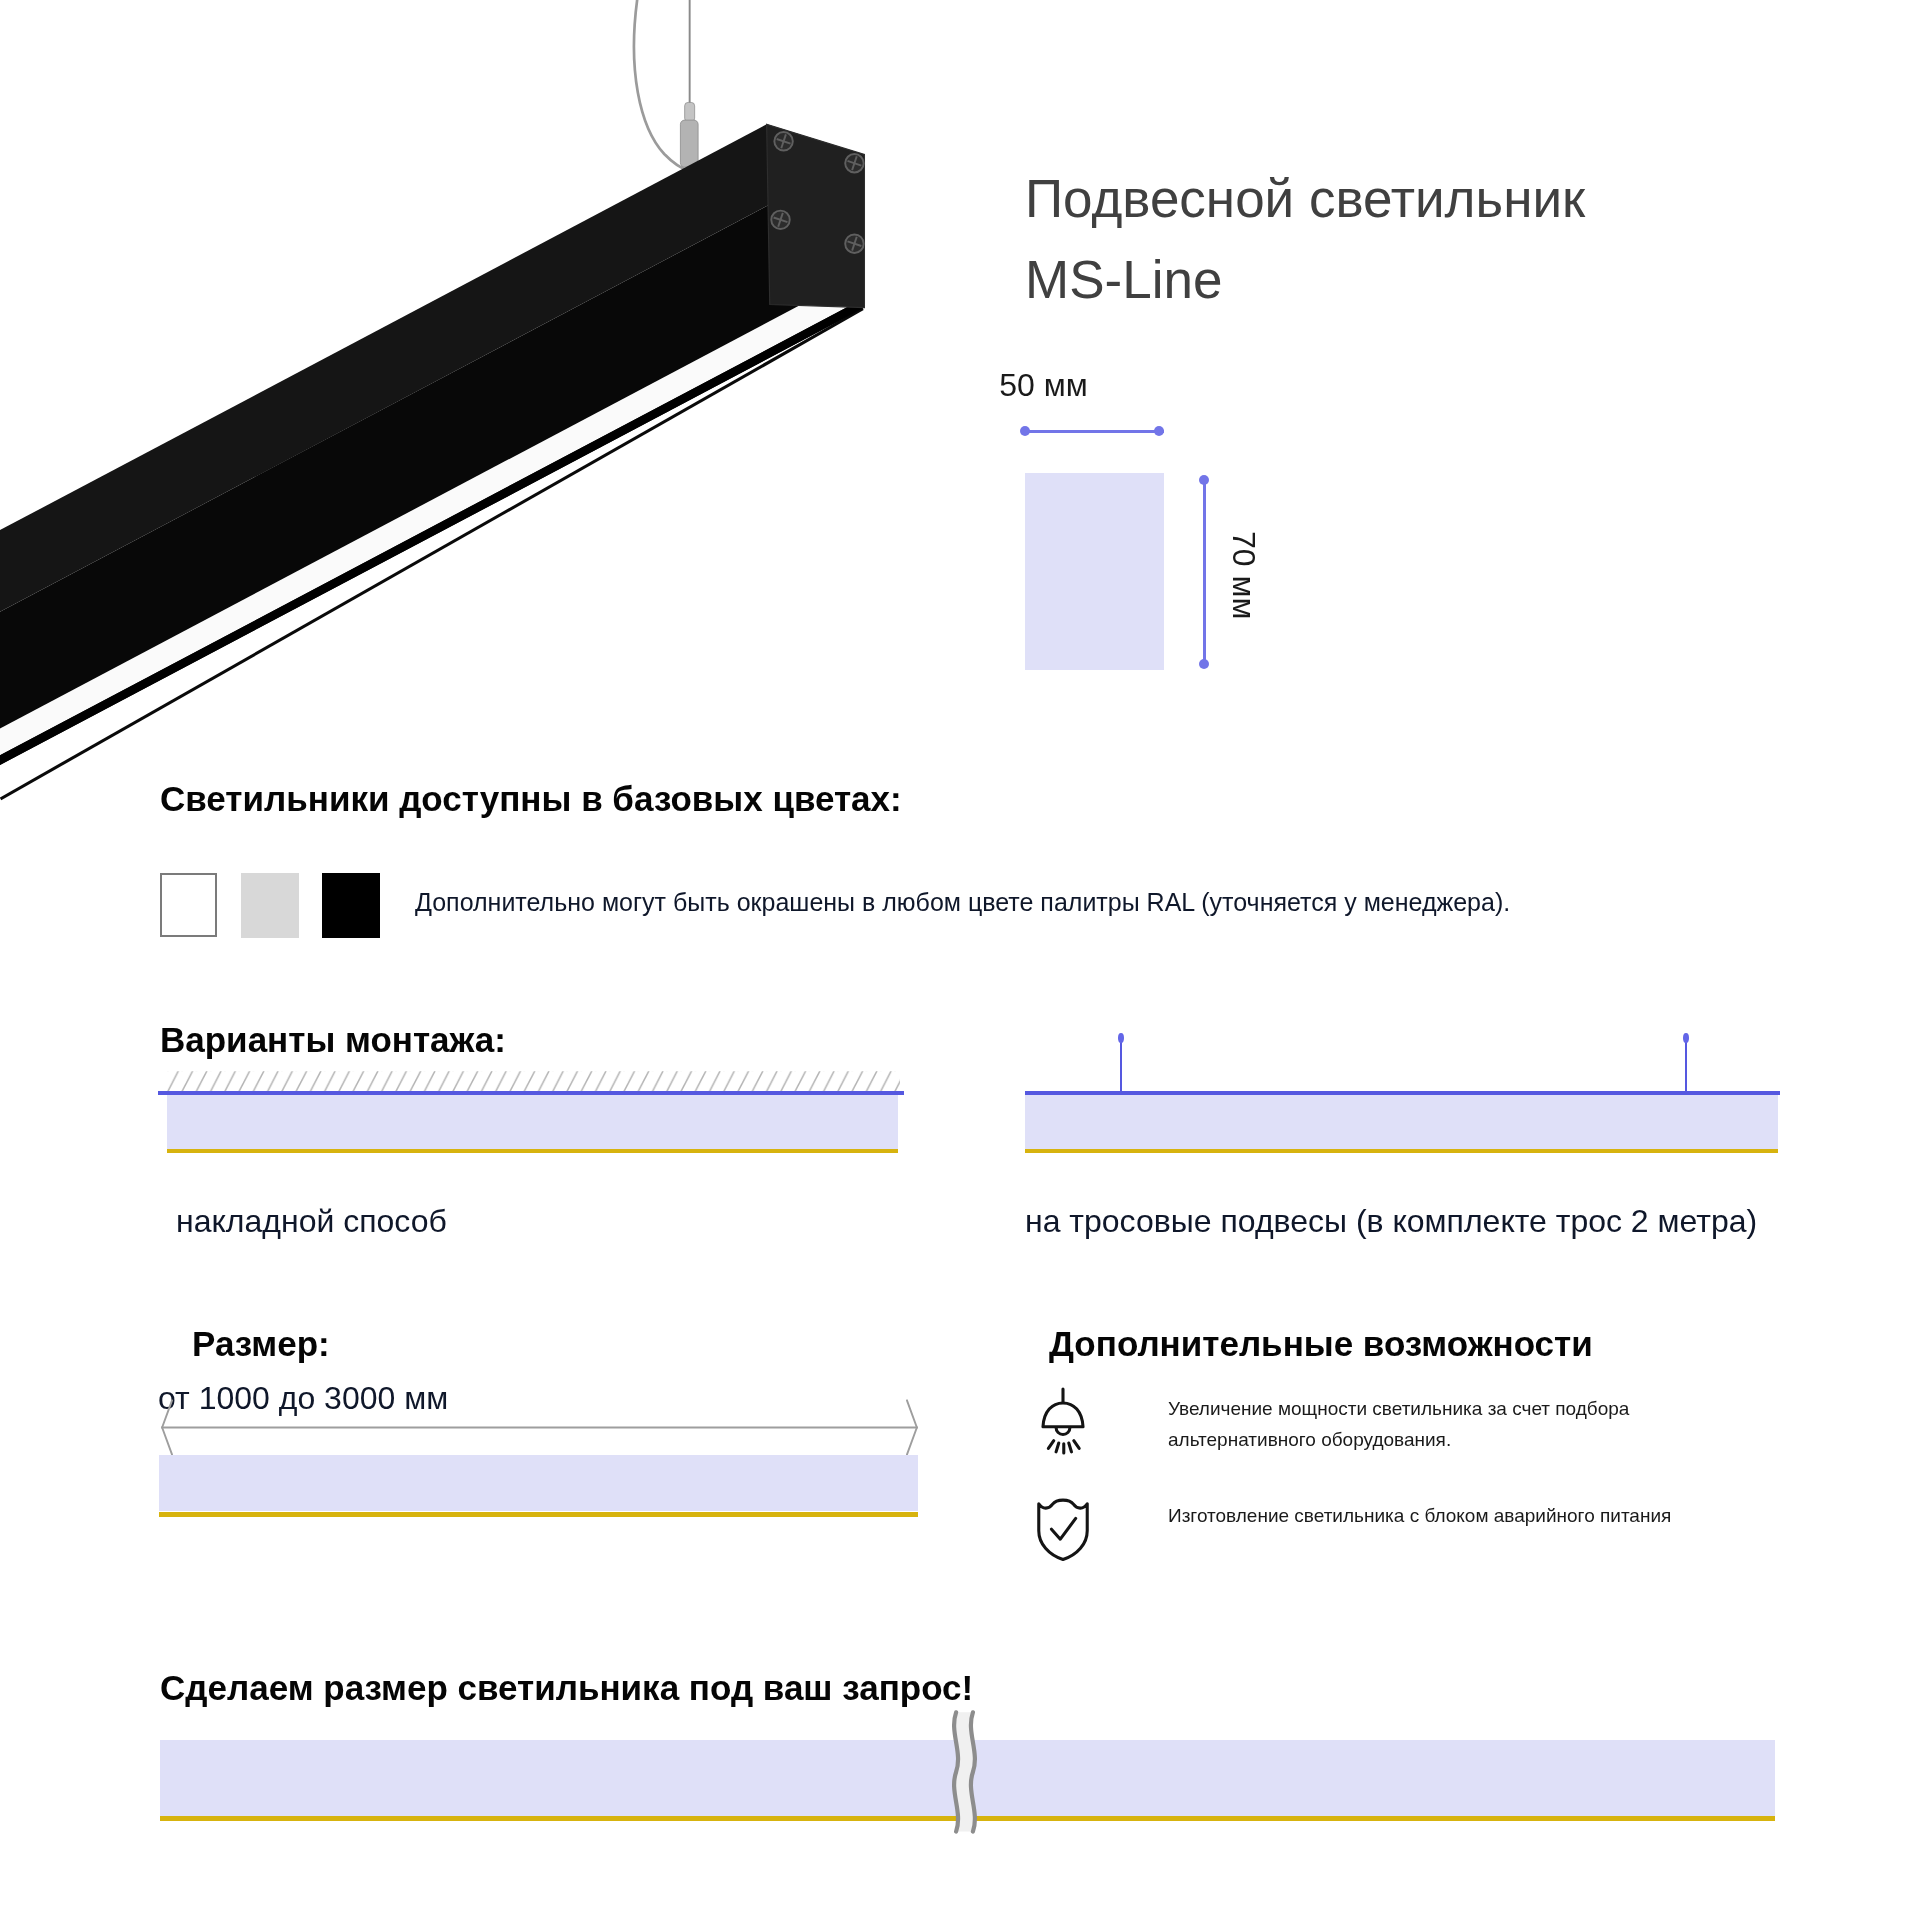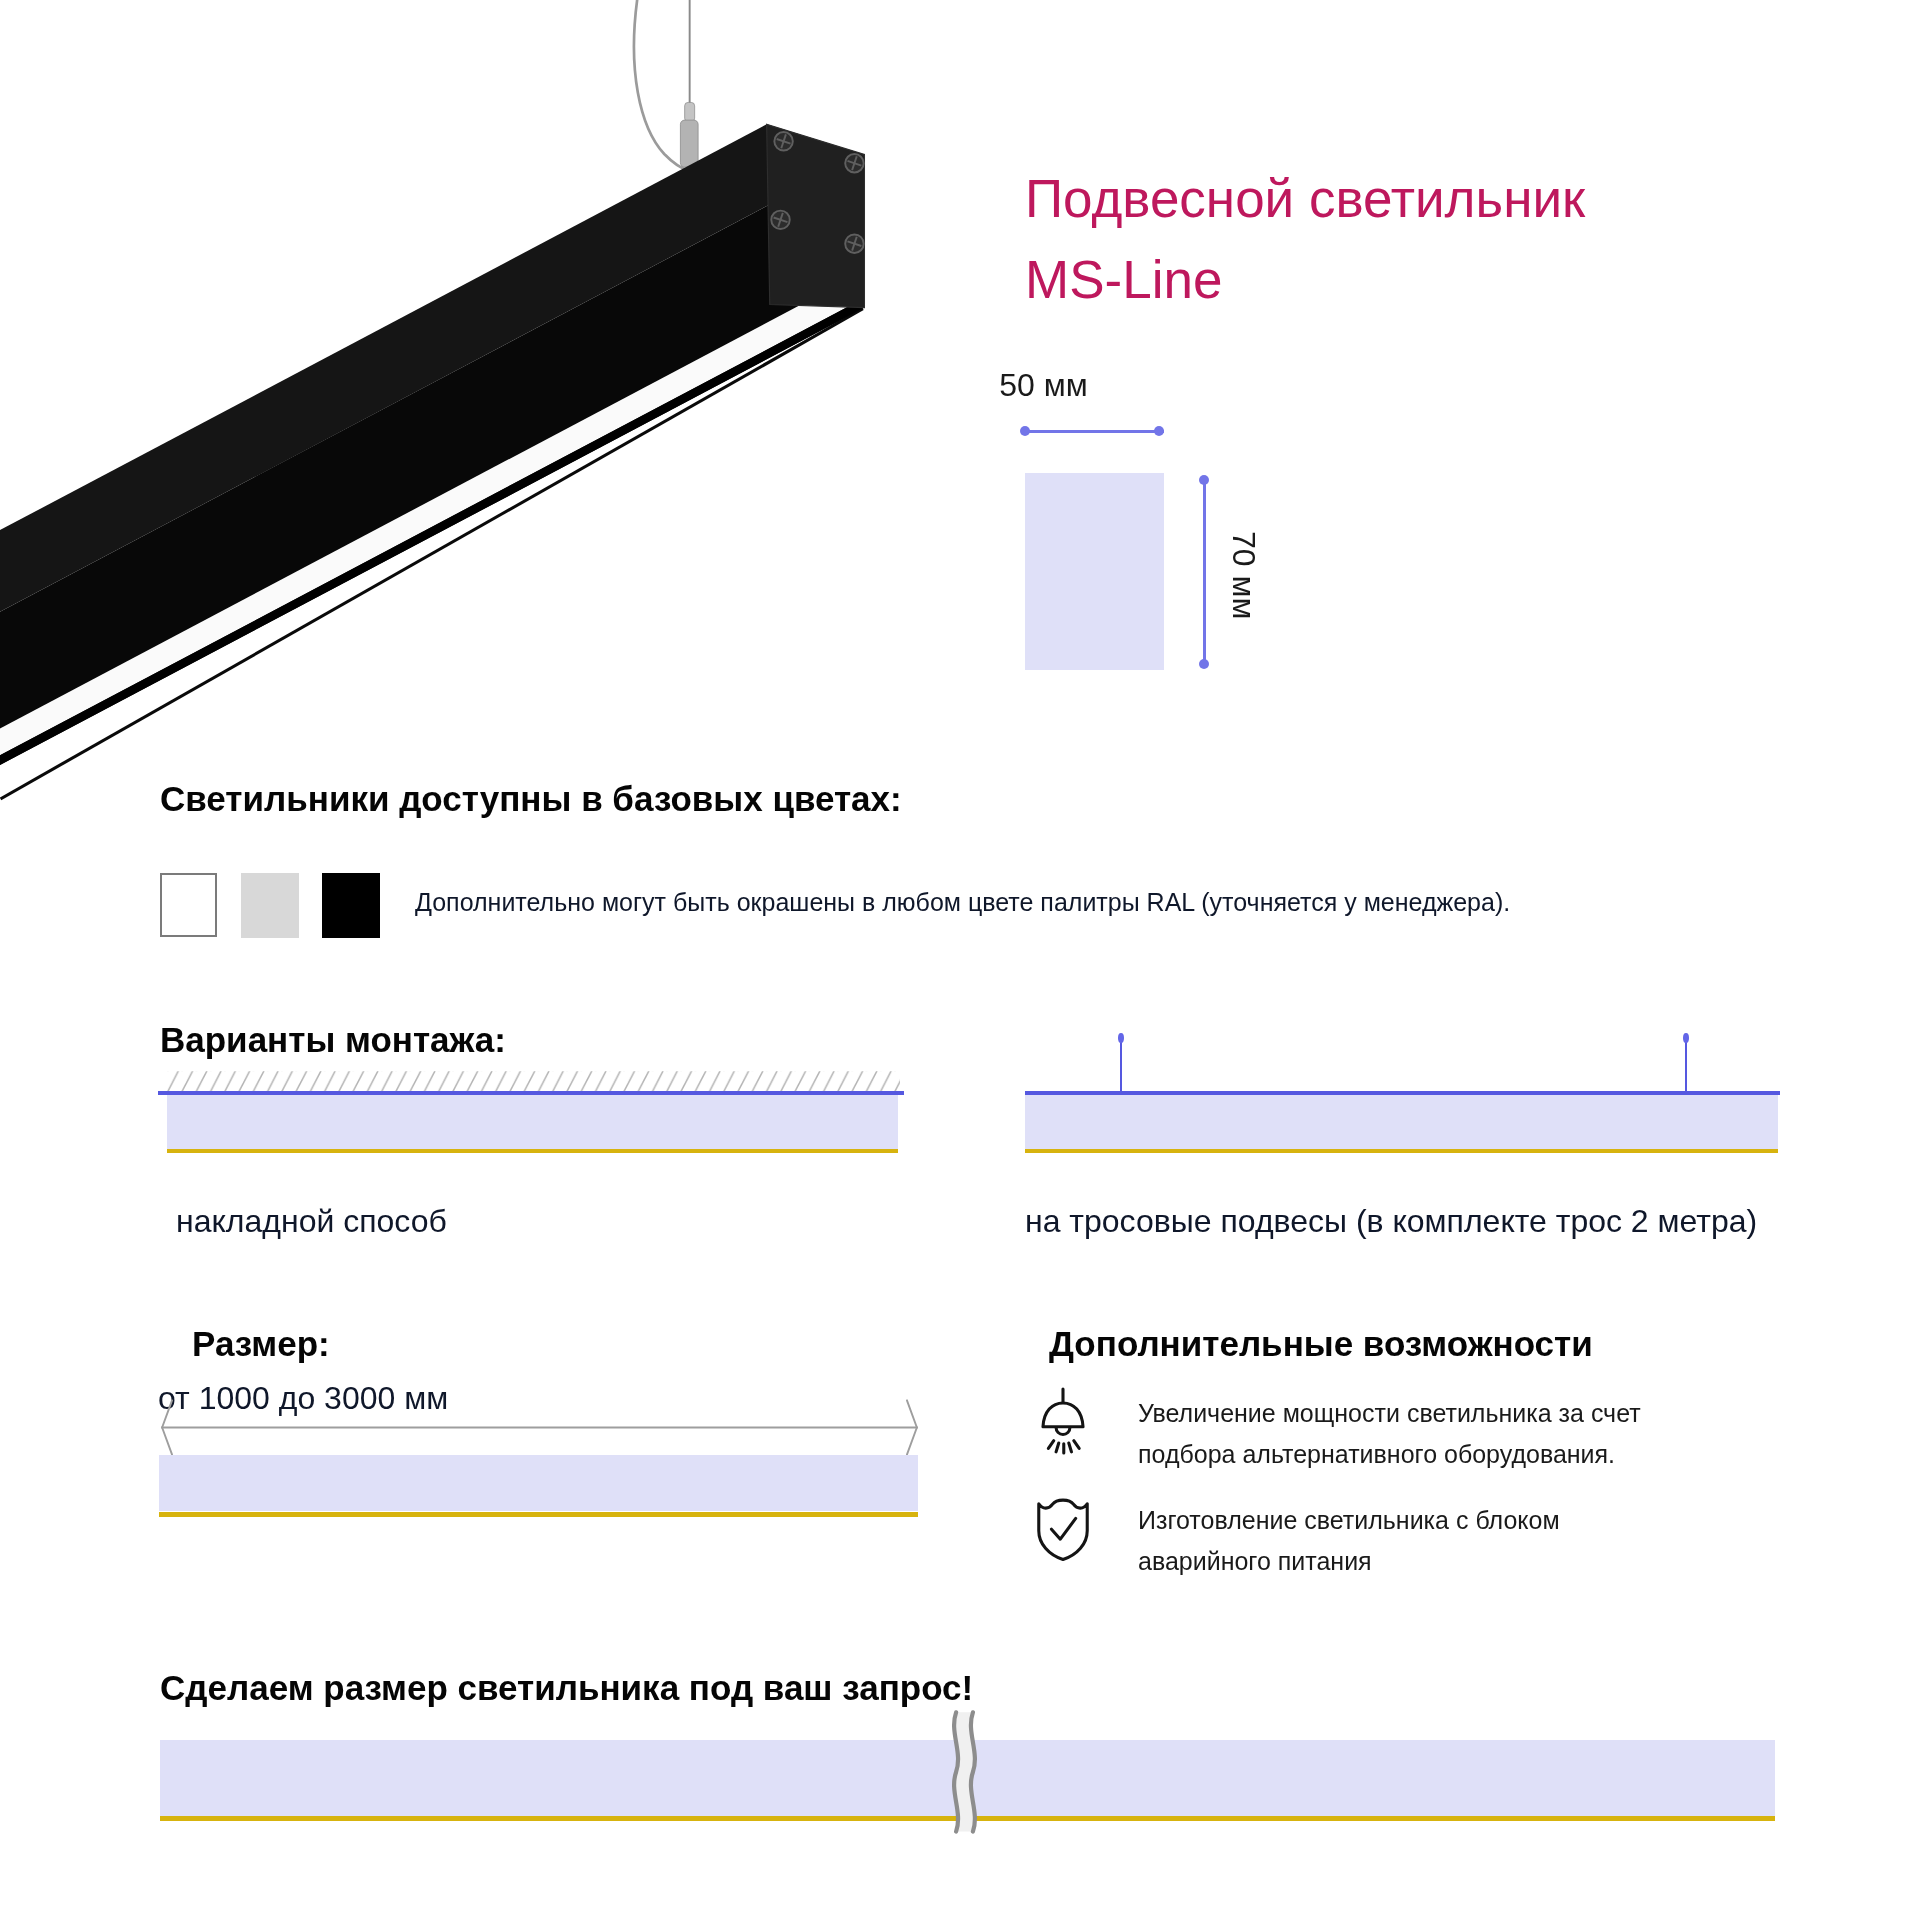--- a/index.html
+++ b/index.html
@@ -1,21 +1,21 @@
 <!DOCTYPE html>
 <html style="font-size:6.2px"><head>
 <meta charset="utf-8">
 <style>
   html,body{margin:0;padding:0;background:#ffffff;}
   .canvas{position:relative;width:1926px;height:1926px;background:#ffffff;overflow:hidden;
           font-family:"Liberation Sans","DejaVu Sans",sans-serif;color:#1a1a1a;}
   .abs{position:absolute;}
 
   
-  .page-title{left:1025px;top:159px;font-size:53px;line-height:1.52;font-weight:400;color:#be185d;white-space:nowrap;}
+  .page-title{left:1025px;top:159px;font-size:53px;line-height:1.52;font-weight:400;color:#404040;white-space:nowrap;}
   .sec-head{font-size:35px;font-weight:700;color:#050505;white-space:nowrap;}
   .muted{color:#0f172a;}
   .note-text{left:415px;top:888px;font-size:25px;white-space:nowrap;}
   .cap{font-size:32px;white-space:nowrap;}
   .dim-label{font-size:32px;color:#1a1a1a;}
 
   
   .dim-w-label{left:974px;top:367px;width:139px;text-align:center;}
   .mline-h{left:1025px;top:430px;width:139px;height:2.7px;background:#7275e8;}
   .mdot{width:10.4px;height:10.4px;border-radius:50%;background:#7275e8;}
@@ -35,21 +35,21 @@
   .gold-line{top:1149px;height:4.2px;background:#d7b30e;}
   .wire{top:1037px;width:2.3px;height:55px;background:#5558e0;}
   .wire-dot{top:1033px;width:5.8px;height:10px;border-radius:50%;background:#6366e8;}
 
   
   .range-label{left:158px;top:1380px;width:761px;text-align:left;}
   .size-bar{left:159px;top:1455px;width:759px;height:56px;background:#dfe0f8;}
   .size-bar-gold{left:159px;top:1512px;width:759px;height:4.6px;background:#d7b30e;}
 
   
-  .extra-text{left:1138px;width:539px;font-size:25px;line-height:1.64;color:#1a1a1a;}
+  .extra-text{left:1168px;width:539px;font-size:19px;line-height:1.64;color:#1a1a1a;}
 
   
   .bottom-bar{left:160px;top:1740px;width:1615px;height:76px;background:#dfe0f8;}
   .bottom-bar-gold{left:160px;top:1816px;width:1615px;height:5px;background:#d7b30e;}
 </style>
 </head>
 <body>
 
 <div class="canvas">
 

